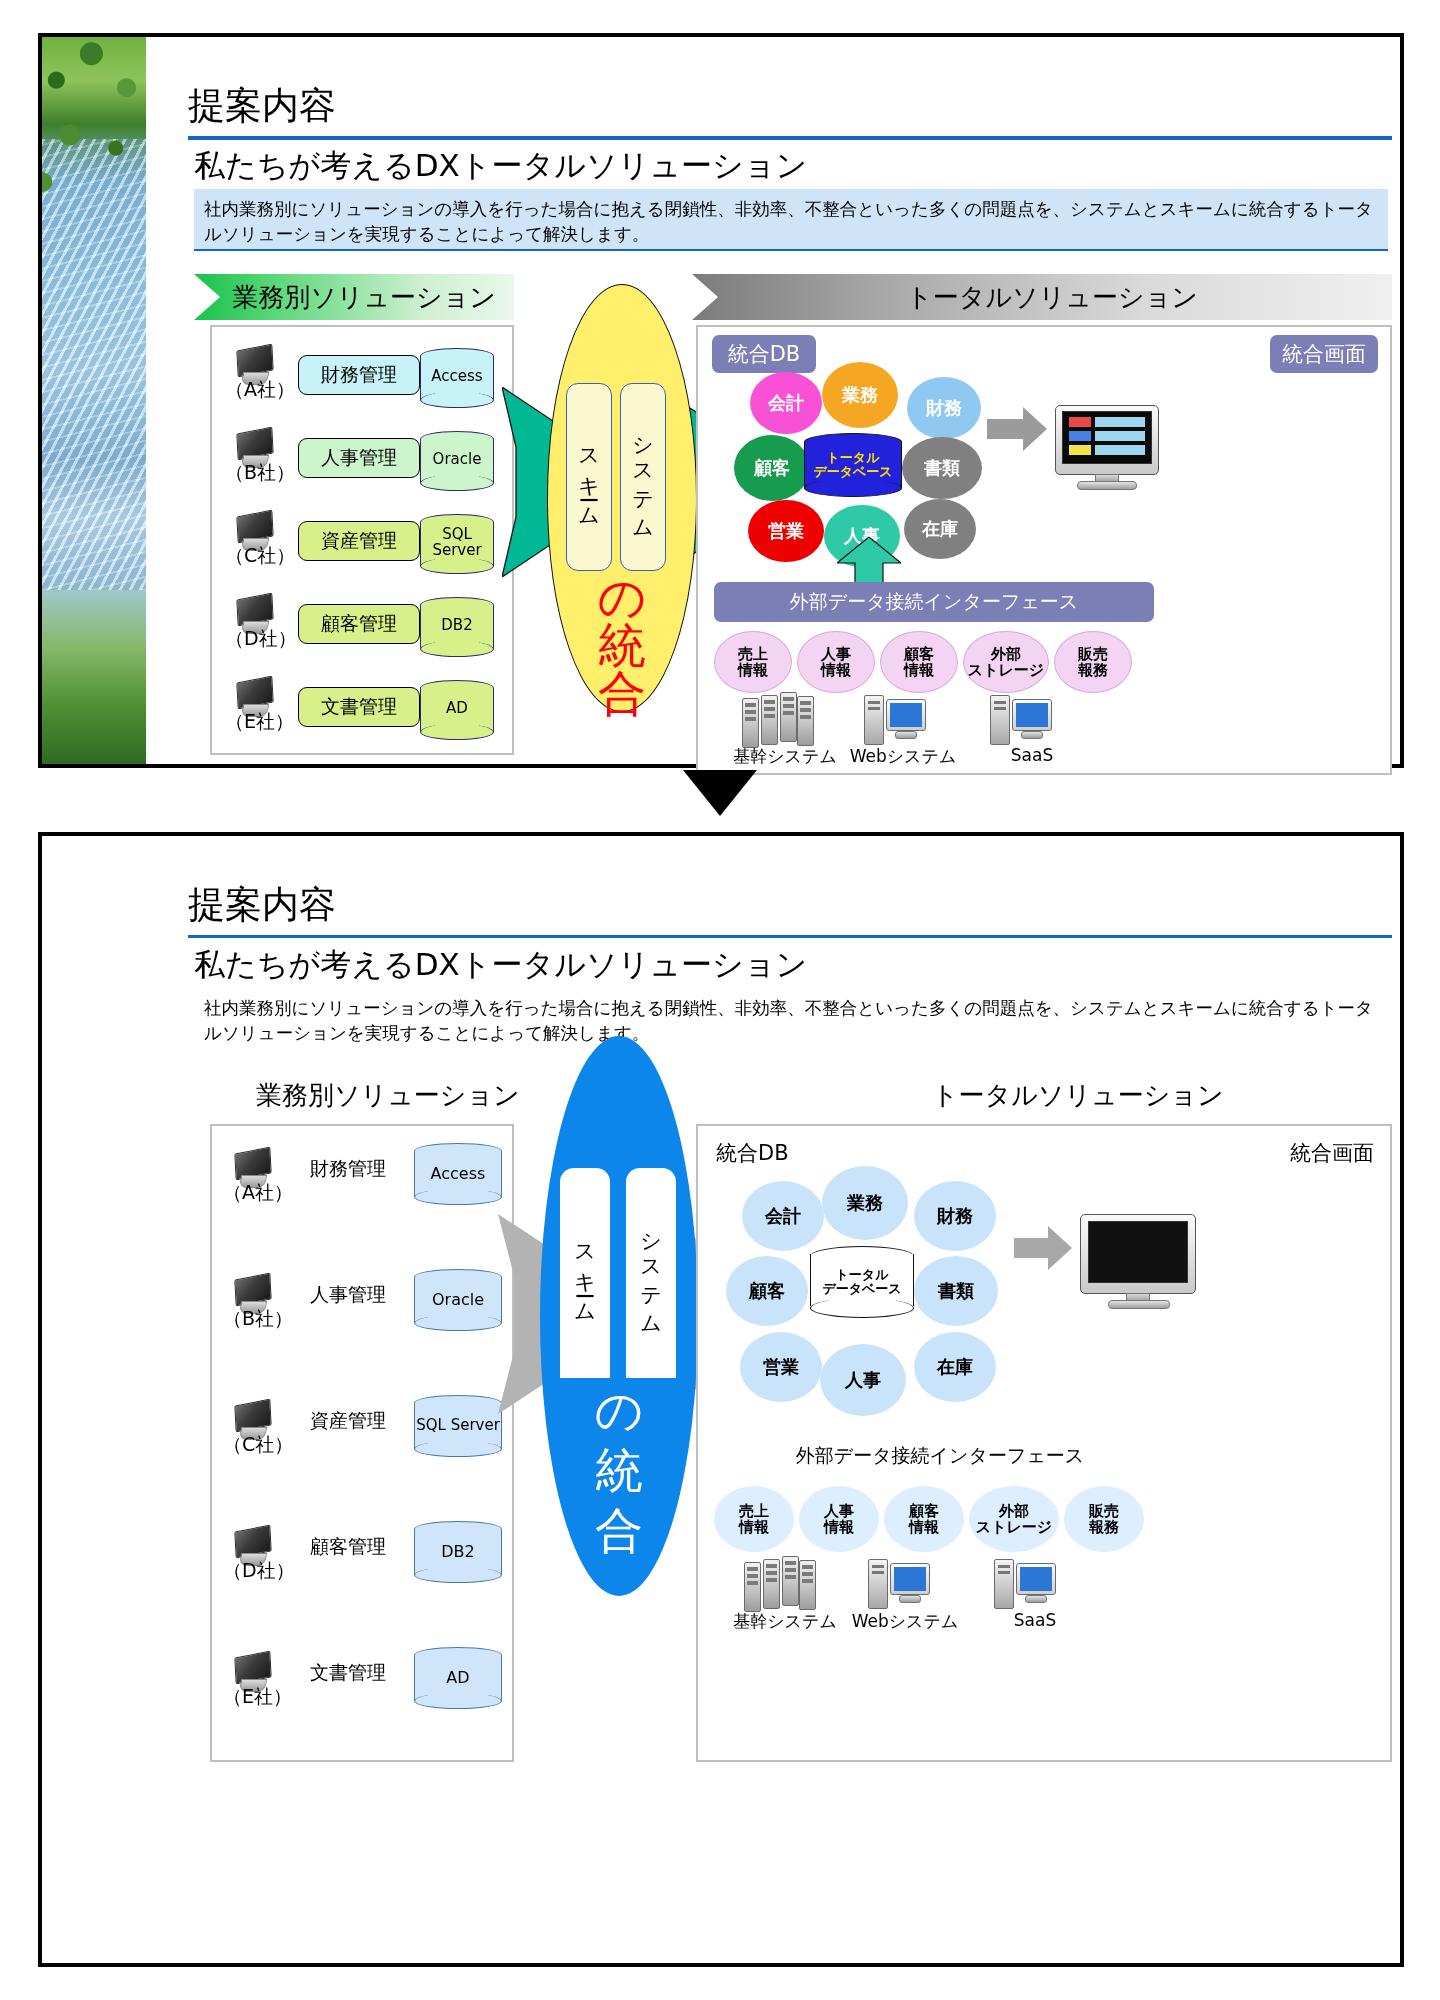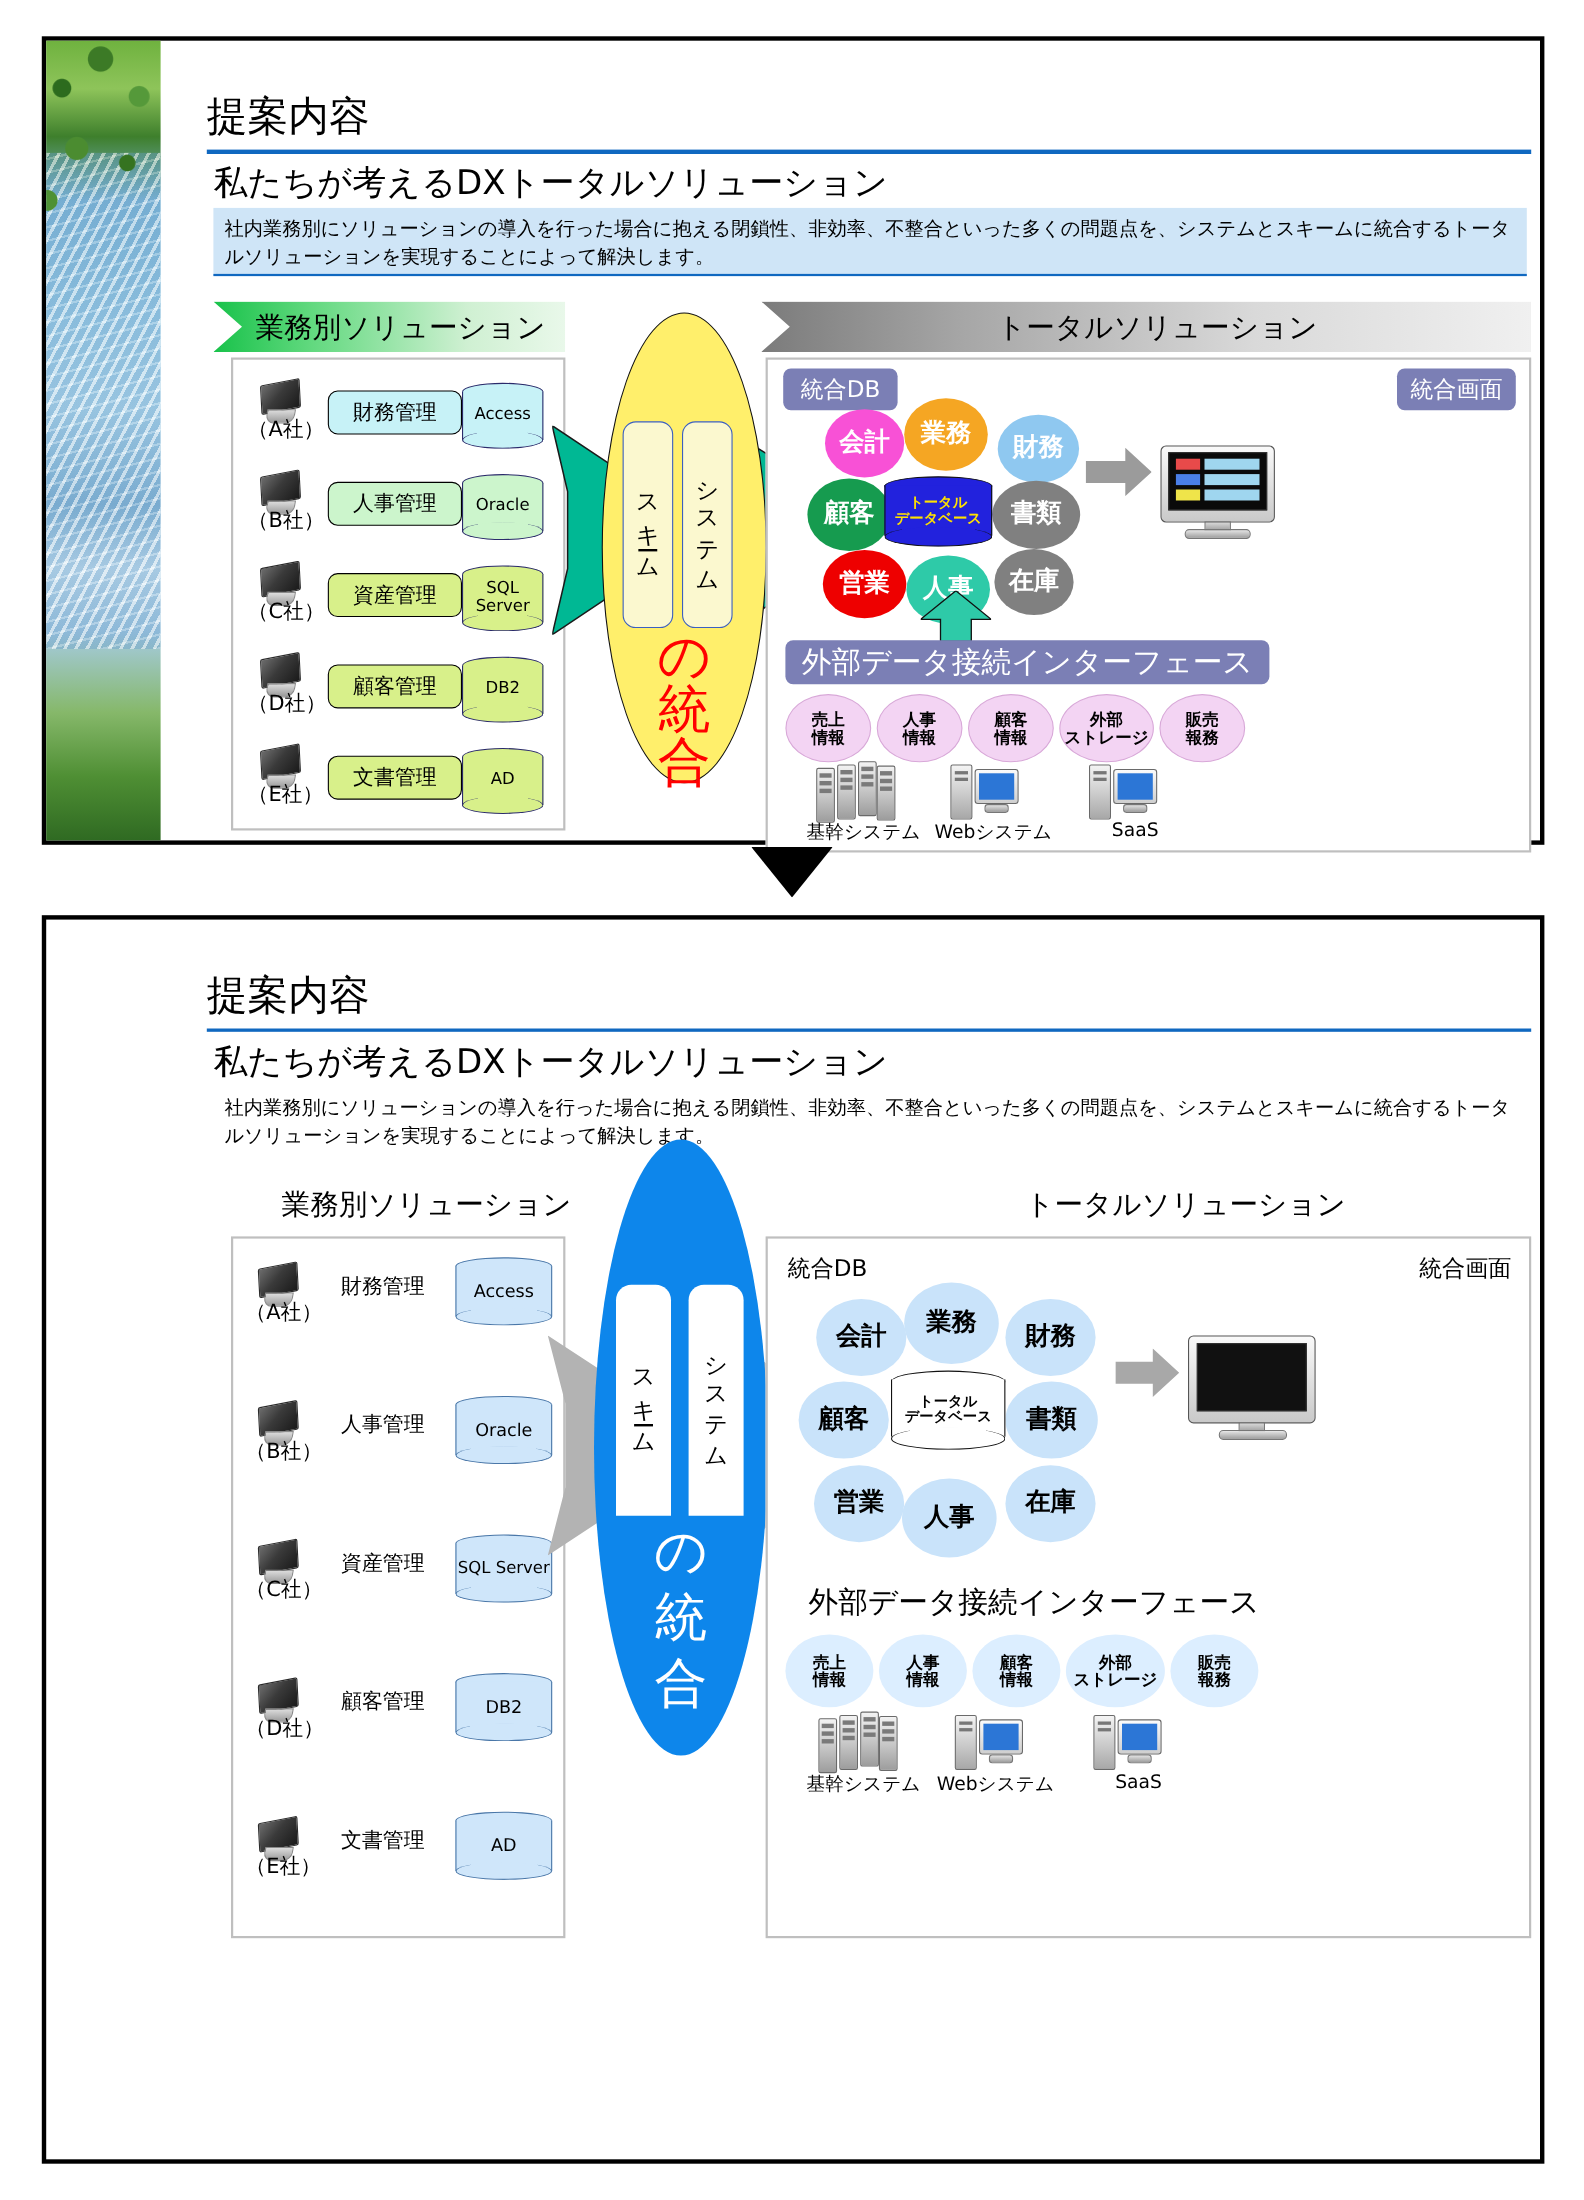--- a/index.html
+++ b/index.html
@@ -143,34 +143,34 @@
     font-size:48px; line-height:1.02; font-weight:400;
   }
 
   
   .fatarrow{ position:absolute; }
 
   
   .ell{
     position:absolute; border-radius:50%;
     display:flex; align-items:center; justify-content:center;
-    font-size:23px; font-weight:bold; text-align:center; line-height:1.1;
+    font-size:18px; font-weight:bold; text-align:center; line-height:1.1;
   }
   .ell.sm{ font-size:15px; }
 
   
   .tag{
     position:absolute; display:flex; align-items:center; justify-content:center;
     font-size:21px; color:#fff; border-radius:7px; background:#7b7fb5;
   }
   .tag.plain{ background:transparent; color:#000; border-radius:0; justify-content:flex-start; }
 
   .ifbar{
     position:absolute; display:flex; align-items:center; justify-content:center;
-    font-size:27px; color:#fff; border-radius:7px; background:#7b7fb5;
+    font-size:19px; color:#fff; border-radius:7px; background:#7b7fb5;
   }
   .ifbar.plain{ background:transparent; color:#000; border-radius:0; }
 
   
   .bigmon{ position:absolute; width:104px; height:86px; }
   .bigmon .case{
     position:absolute; left:0; top:0; width:104px; height:70px;
     background:linear-gradient(180deg,#fafafa,#c9c9c9);
     border:1.6px solid #555; border-radius:5px;
   }

